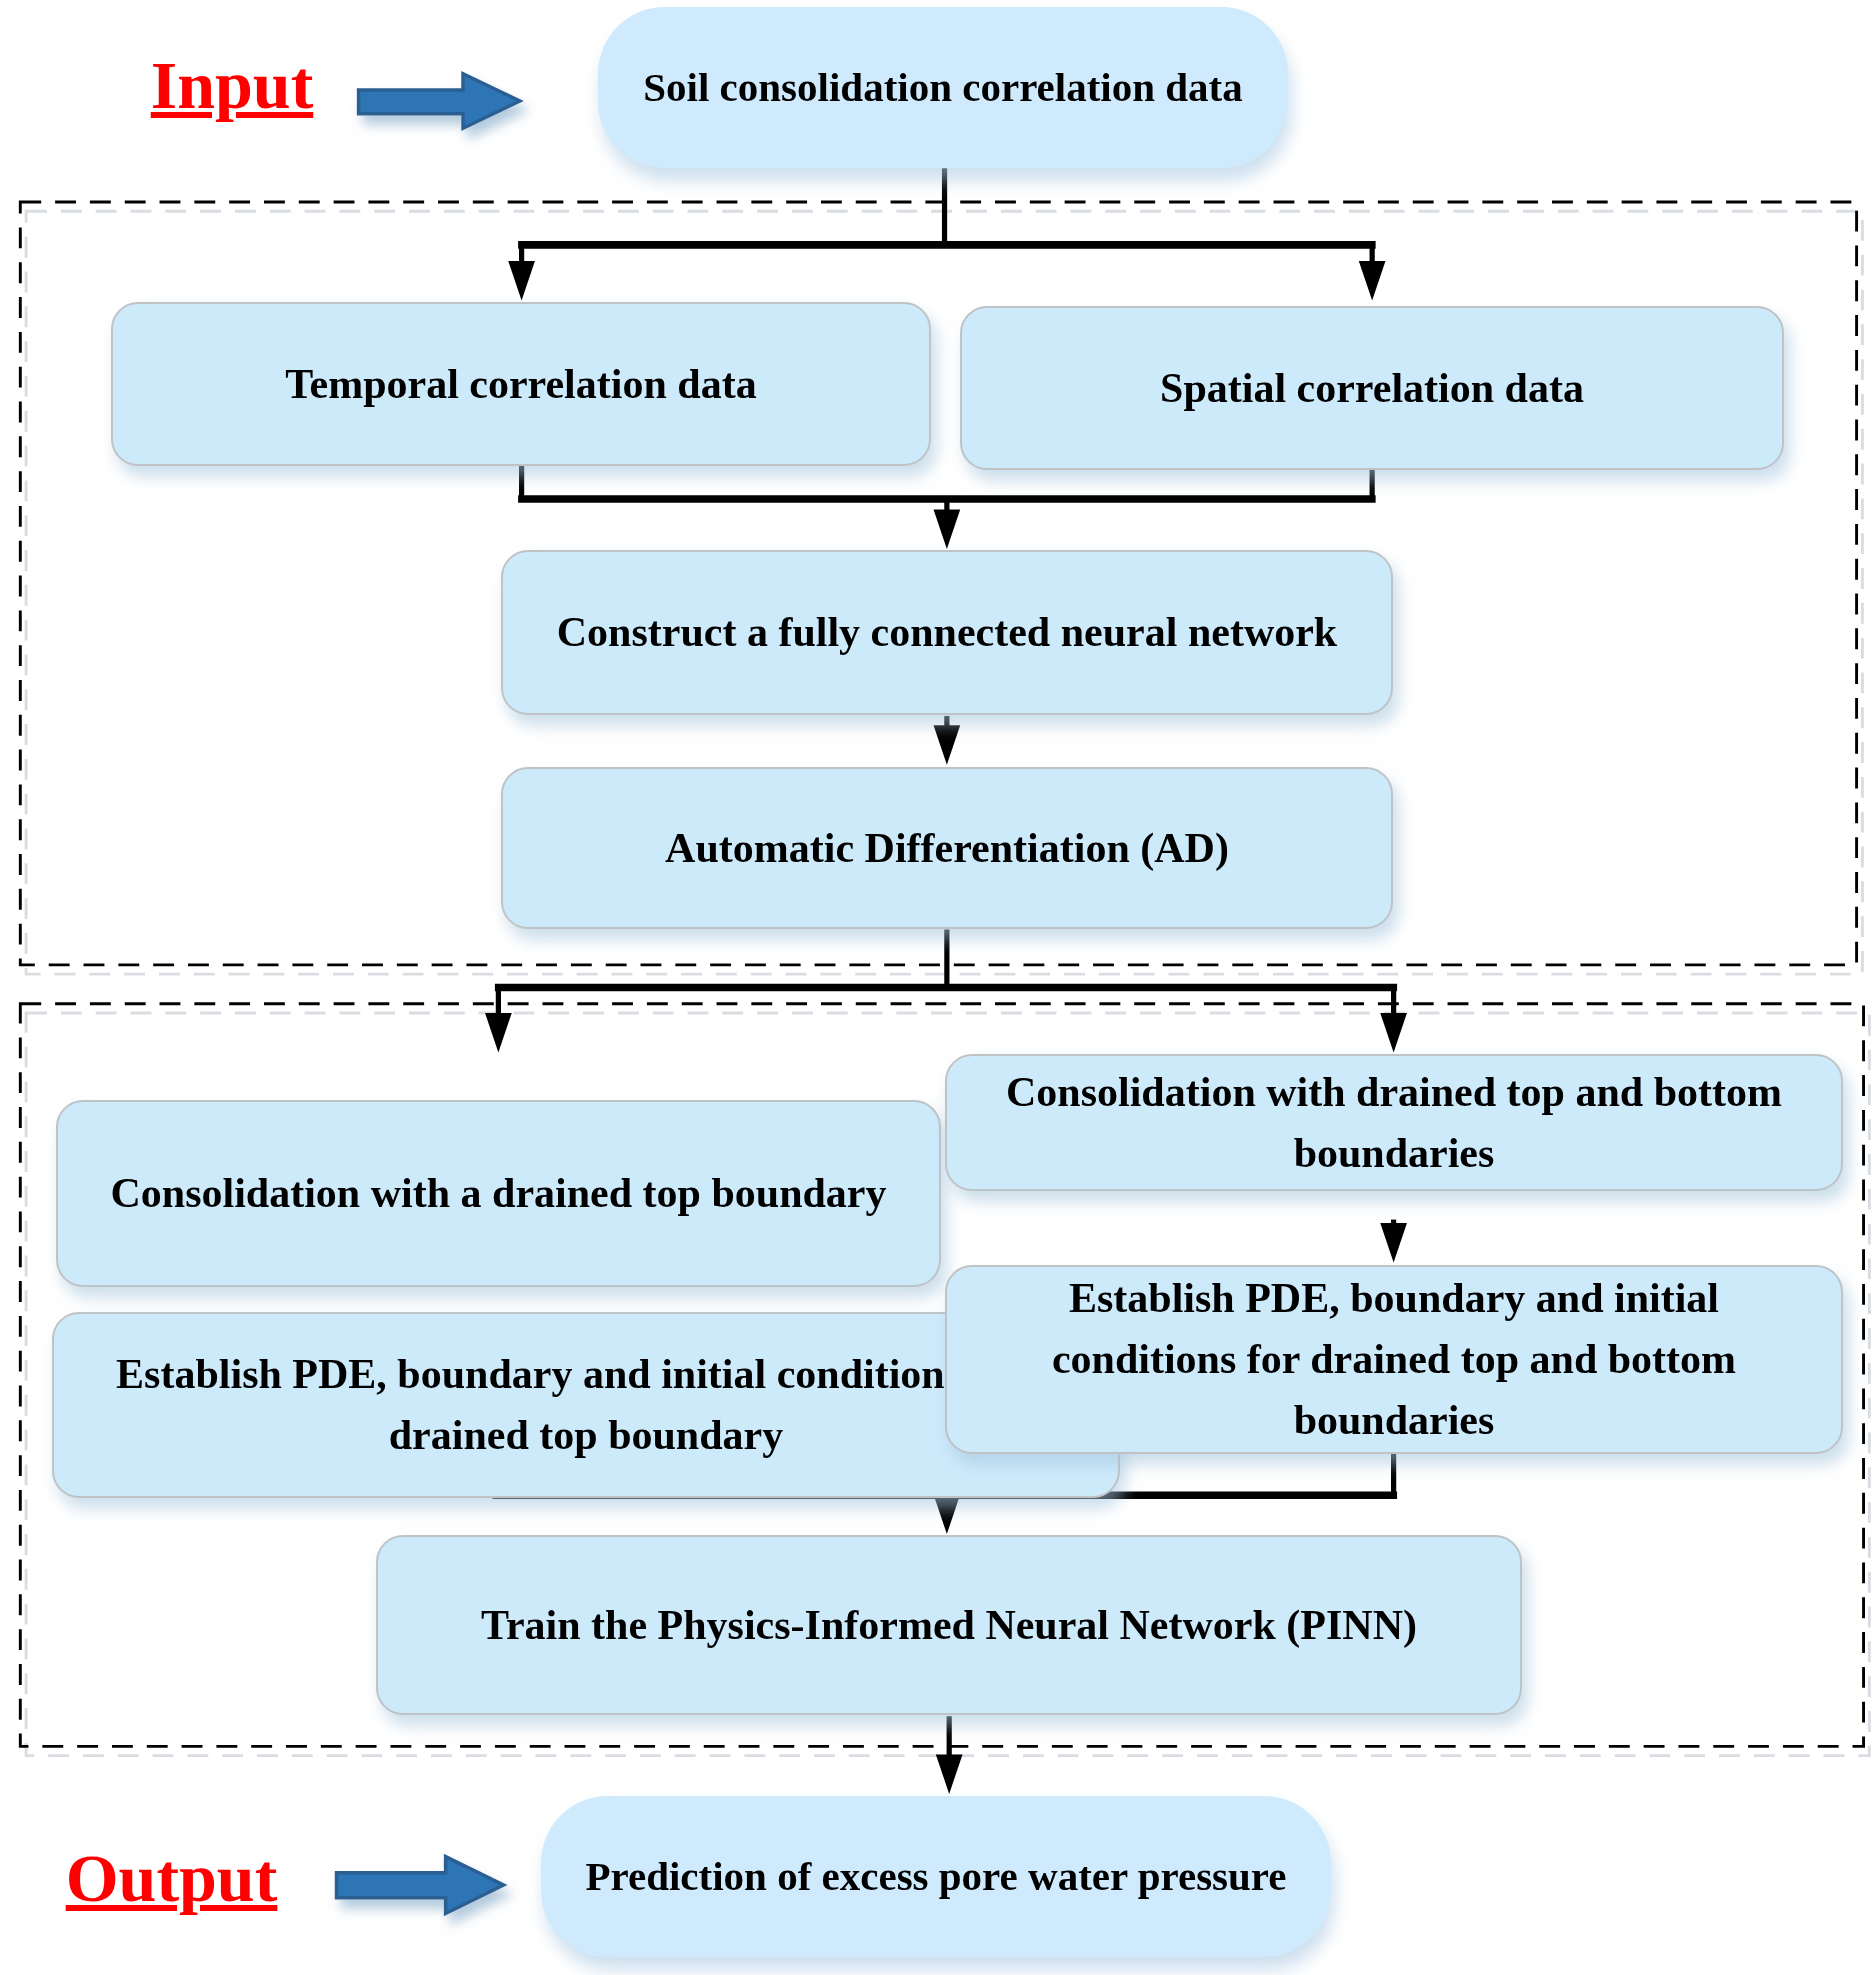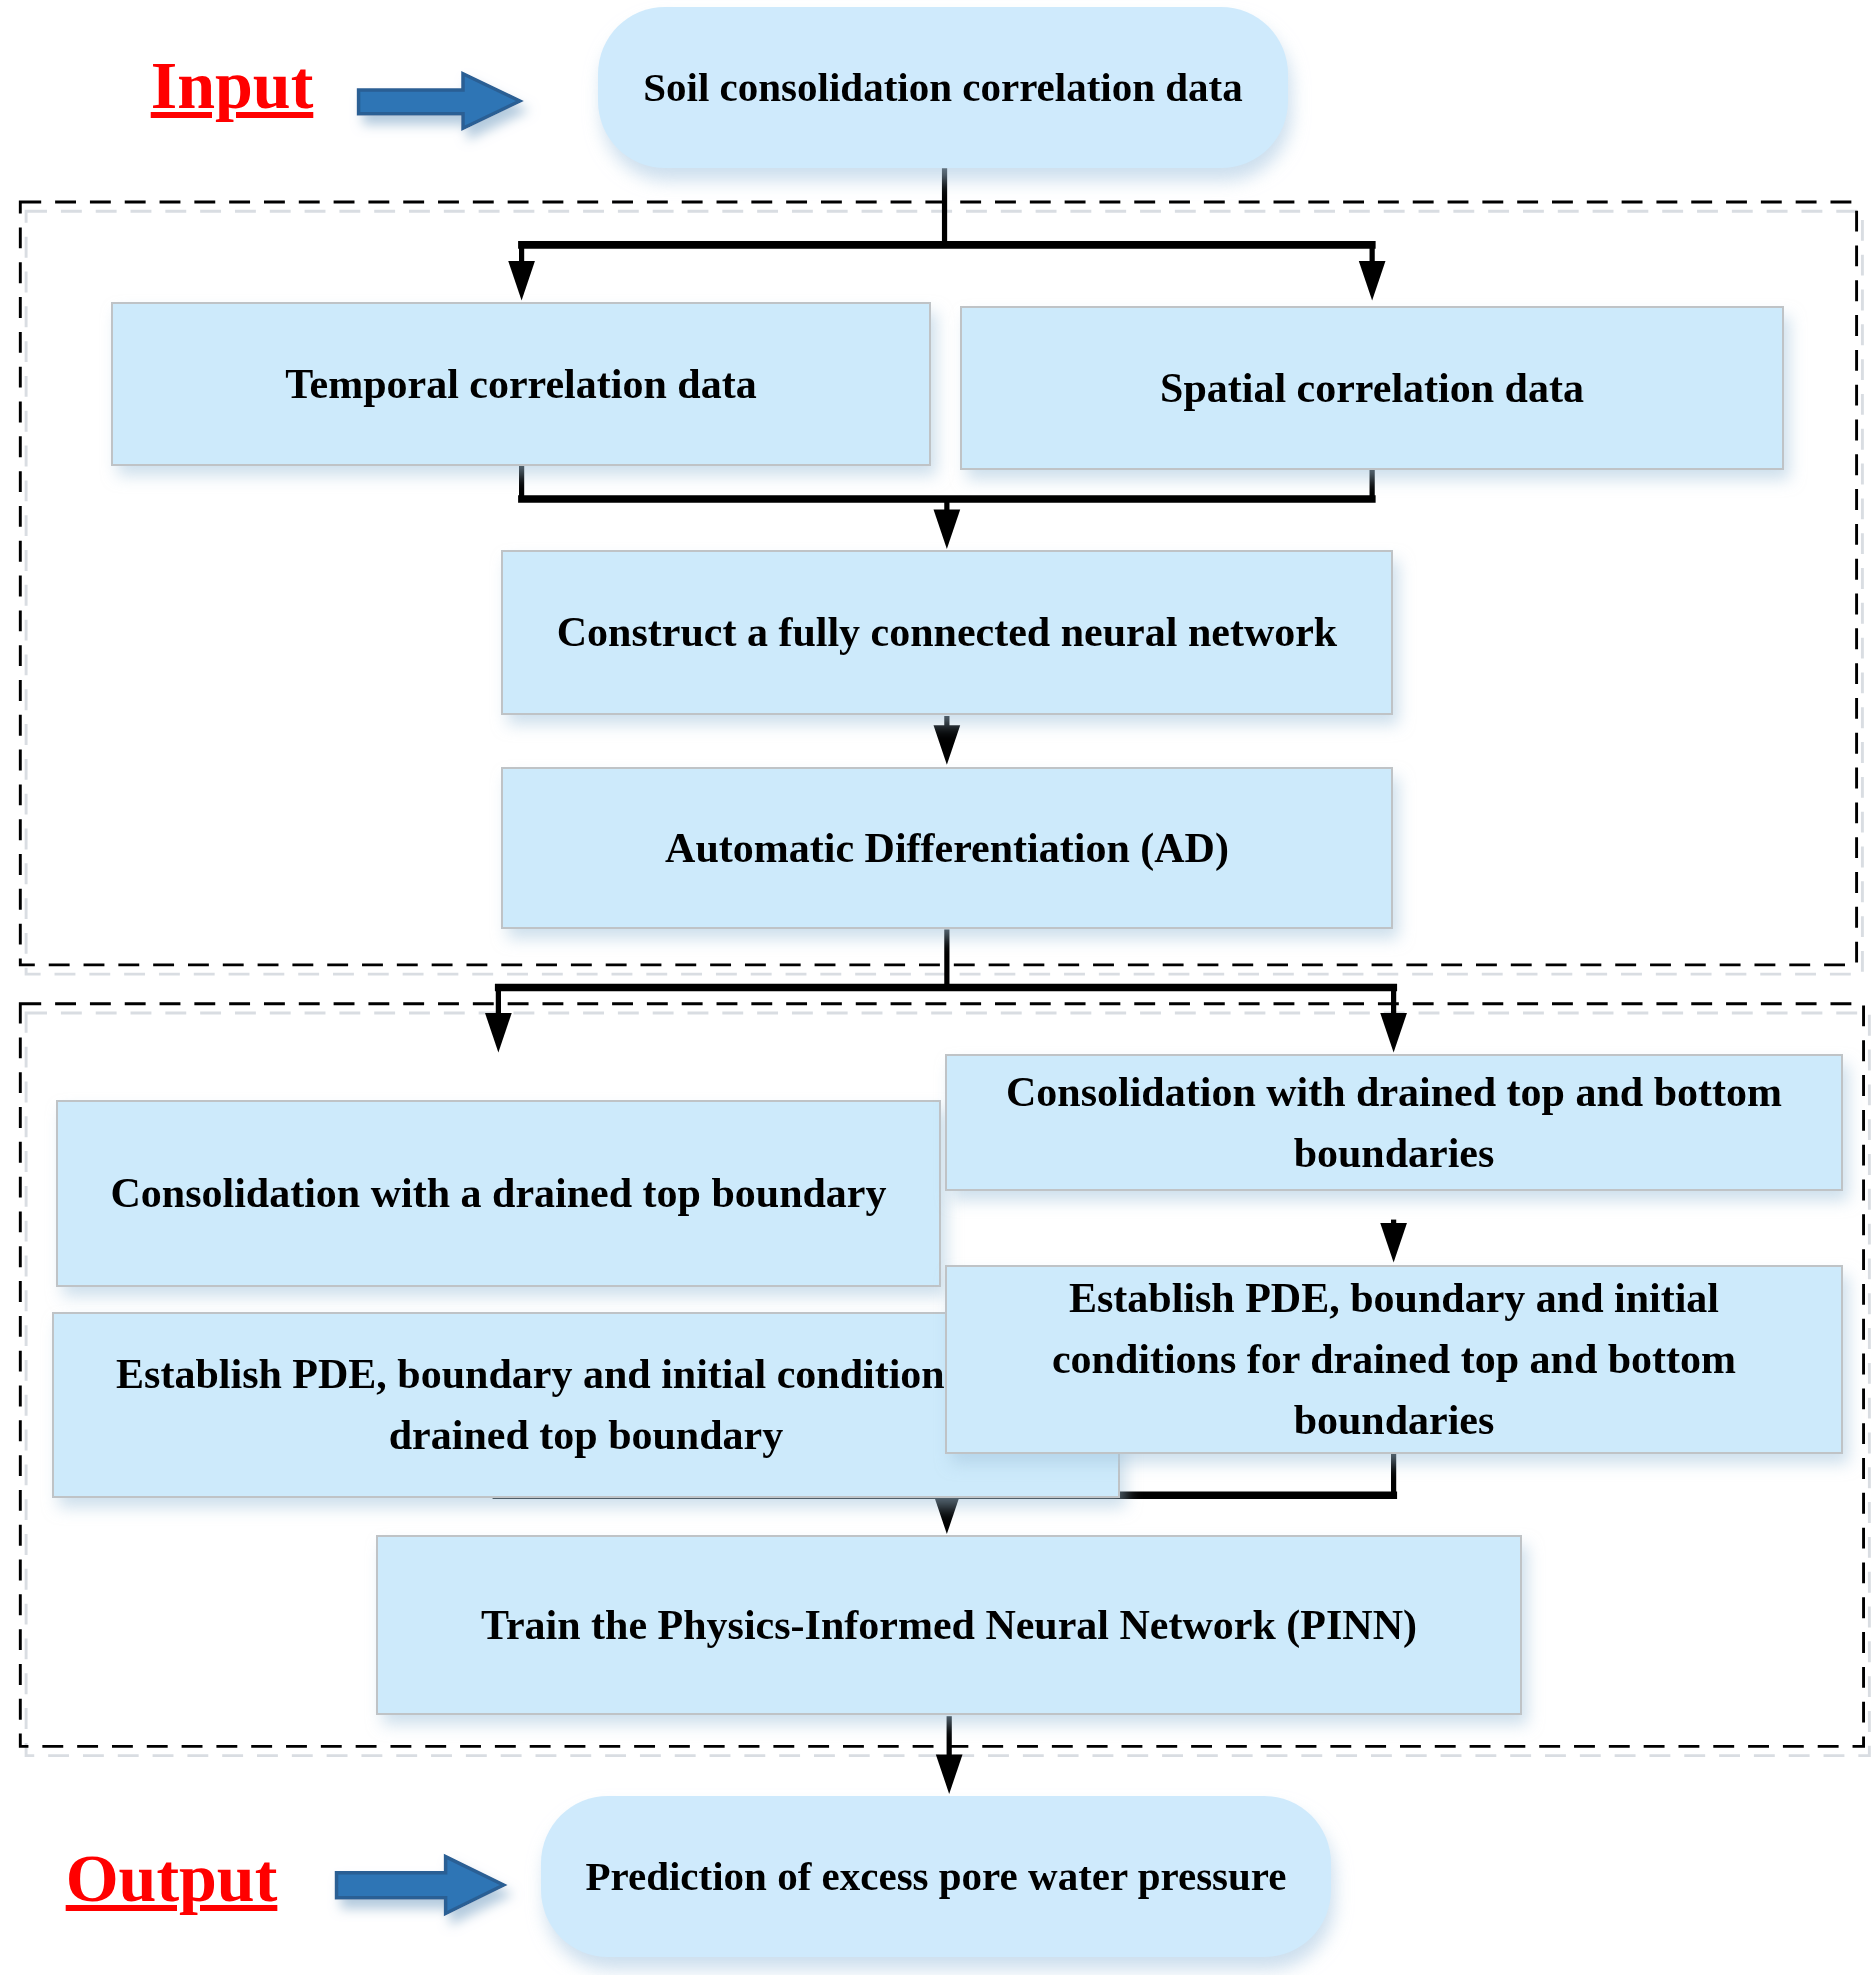--- a/index.html
+++ b/index.html
@@ -8,21 +8,21 @@
     --label-red:#ff0000; --line-black:#000000; --dash-ghost:#d9dde2;
   }
   html,body{margin:0;padding:0;background:#ffffff;}
   body{width:1874px;height:1975px;position:relative;
        font-family:"Liberation Serif","DejaVu Serif",serif;}
   #canvas{position:absolute;inset:0;width:1874px;height:1975px;}
   svg.layer{position:absolute;left:0;top:0;z-index:0;}
   .box,.pill{
     position:absolute;z-index:1;display:flex;align-items:center;justify-content:center;
     text-align:center;box-sizing:border-box;color:#000;font-weight:bold;
-    font-size:42px;line-height:1.45;
+    font-size:42px;line-height:1.45;border-radius:27px;
   }
   .box{
     background:var(--box-fill);border:2.9px solid var(--box-border);
     box-shadow:5.8px 10.4px 15px rgba(164,196,221,.55);
     padding:3.5px 32px;
   }
   .pill{
     background:var(--pill-fill);border:none;border-radius:67px;
     box-shadow:3.5px 12.8px 17.4px rgba(172,202,226,.6);
     font-size:41px;white-space:nowrap;

